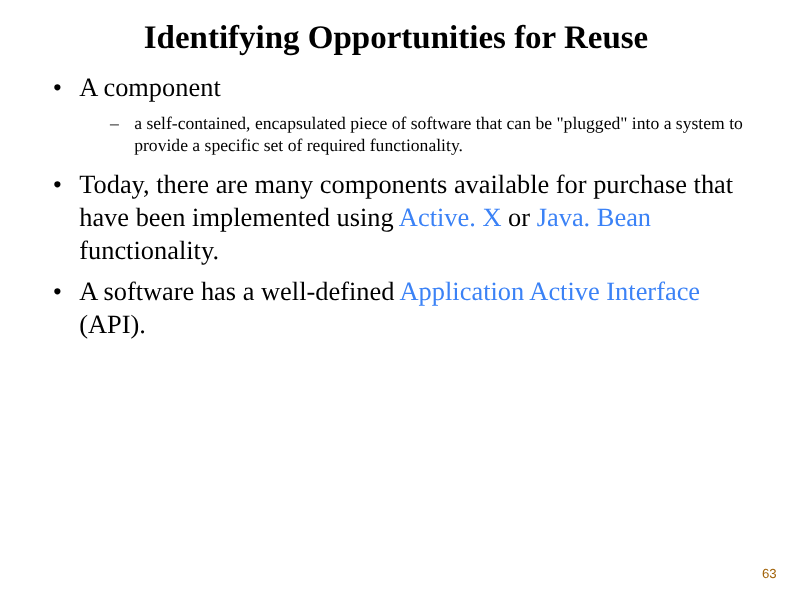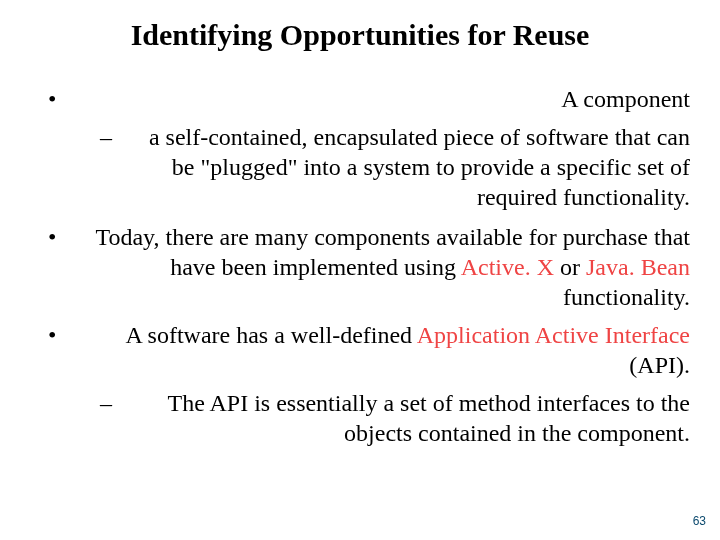--- a/index.html
+++ b/index.html
@@ -9,88 +9,84 @@
       background: white;
       font-family: 'Times New Roman', Times, serif;
       color: #000;
       position: relative;
       padding: 18px 30px 30px 30px;
     }
     .title {
       font-size: 30px;
       font-weight: bold;
       text-align: center;
-      margin-bottom: 32px;
+      margin-bottom: 13px;
     }
     .bullets {
       list-style: none;
       padding-left: 18px;
     }
     .bullets > li {
       font-size: 24px;
       margin-bottom: 8px;
       position: relative;
       padding-left: 24px;
       line-height: 1.25;
-      text-align: right;
     }
     .bullets > li::before {
       content: "•";
       position: absolute;
       left: 0;
       top: 0;
       font-size: 24px;
     }
     .sub-bullets {
       list-style: none;
       padding-left: 28px;
       margin-top: 8px;
       margin-bottom: 10px;
     }
     .sub-bullets > li {
-      font-size: 24px;
+      font-size: 16px;
       position: relative;
       padding-left: 22px;
       line-height: 1.25;
       margin-bottom: 4px;
     }
     .sub-bullets > li::before {
       content: "–";
       position: absolute;
       left: 0;
       top: 0;
     }
     .link {
-      color: #ef4444;
+      color: #3b82f6;
     }
     .page-number {
       position: absolute;
       bottom: 12px;
       right: 14px;
       font-size: 12px;
       font-family: Arial, sans-serif;
-      color: #0c4a6e;
+      color: #a16207;
     }
   </style>
 </head>
 <body>
 
 <h1 class="title">Identifying Opportunities for Reuse</h1>
 
 <ul class="bullets">
   <li>
     <span>A component</span>
     <ul class="sub-bullets">
       <li>a self-contained, encapsulated piece of software that can be "plugged" into a system to provide a specific set of required functionality.</li>
     </ul>
   </li>
   <li>
     <span>Today, there are many components available for purchase that have been implemented using </span><span class="link">Active. X</span><span> or </span><span class="link">Java. Bean</span><span> functionality.</span>
   </li>
   <li>
     <span>A software has a well-defined </span><span class="link">Application Active Interface</span><span> (API).</span>
-    <ul class="sub-bullets">
-      <li>The API is essentially a set of method interfaces to the objects contained in the component.</li>
-    </ul>
   </li>
 </ul>
 
 <div class="page-number">63</div>
 
 </body></html>

